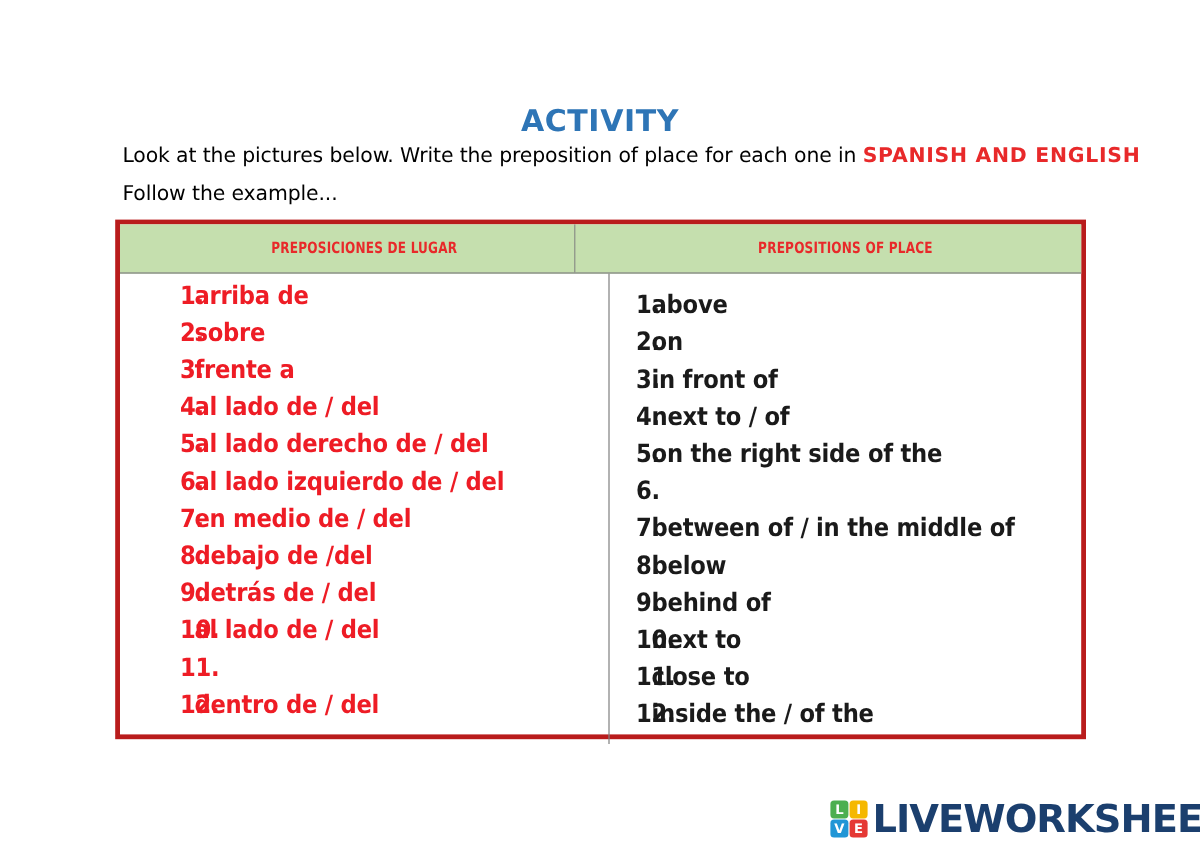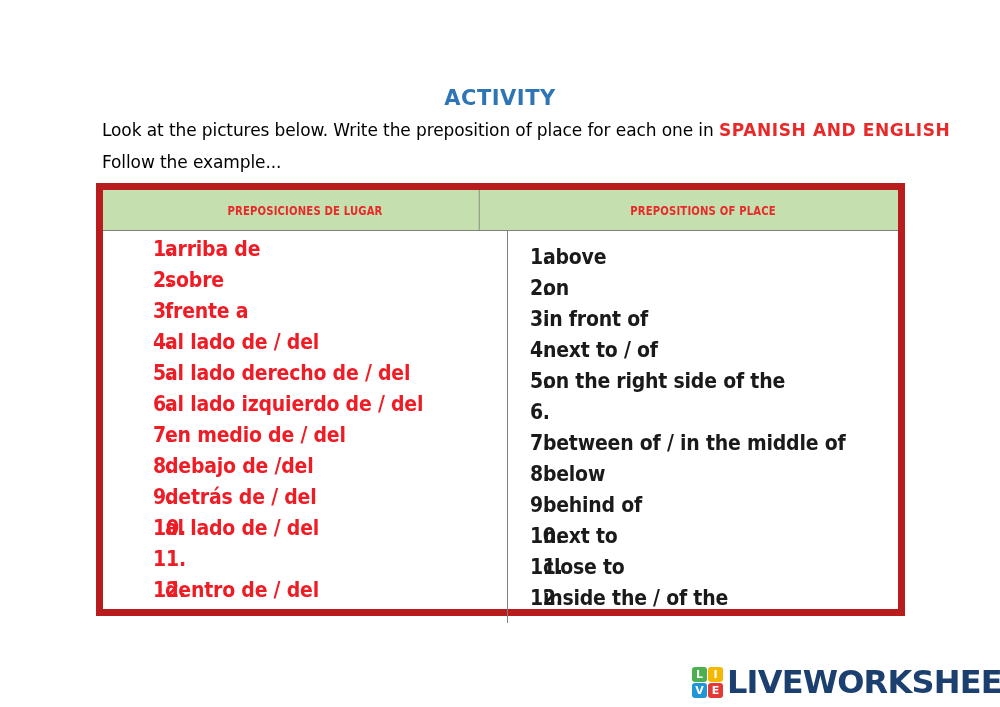--- a/index.html
+++ b/index.html
@@ -16,21 +16,21 @@
   }
 
   
   .worksheet-title {
     position: absolute;
     top: 86px;
     left: 0;
     width: 1000px;
     text-align: center;
     font-family: "DejaVu Sans", sans-serif;
-    font-size: 21px;
+    font-size: 25px;
     font-weight: 700;
     letter-spacing: 0.5px;
     color: #2e75b6;
   }
 
   
   .instruction-line {
     position: absolute;
     left: 102px;
     font-family: "DejaVu Sans", sans-serif;
@@ -47,21 +47,21 @@
     letter-spacing: 0.6px;
   }
 
   
   .prep-table {
     position: absolute;
     left: 96px;
     top: 183px;
     width: 809px;
     height: 433px;
-    border: 7px solid #b91c1c;
+    border: 4px solid #b91c1c;
     box-sizing: border-box;
     background: #ffffff;
   }
   .table-header-row {
     display: flex;
     height: 40px;
     background: #c5dfae;
     border-bottom: 1px solid #808080;
   }
   .table-header-cell {

